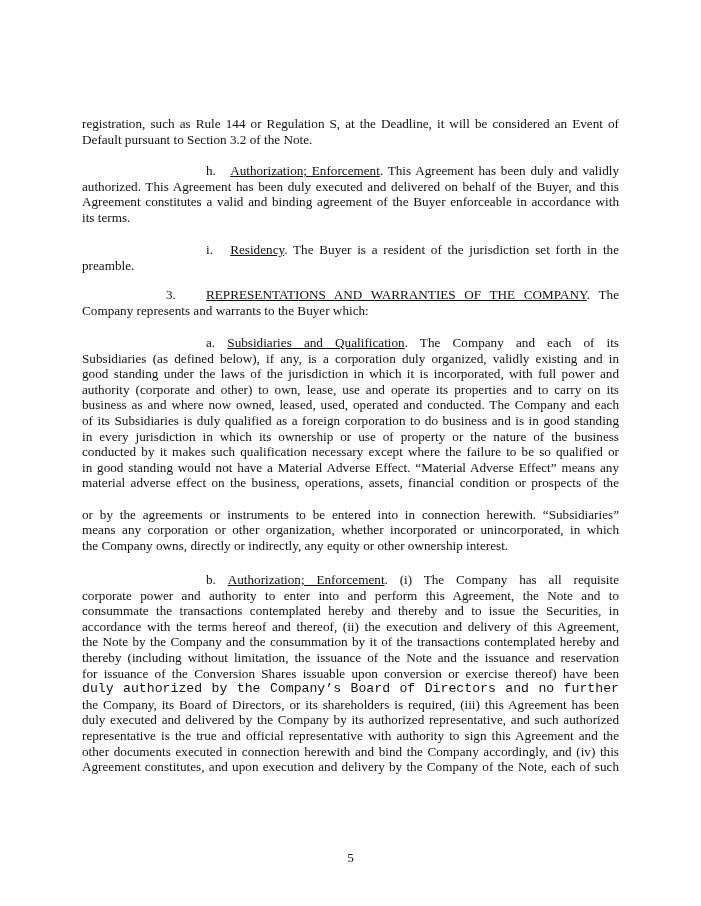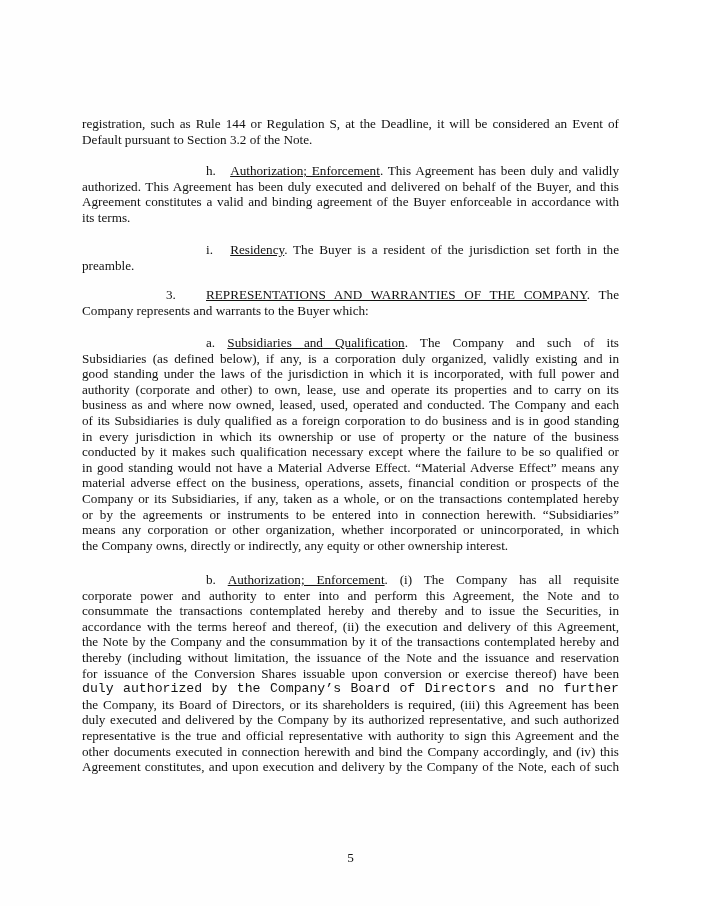--- a/index.html
+++ b/index.html
@@ -43,31 +43,30 @@
   <div class="line" style="top: 178.6px; white-space: normal; overflow: hidden;">authorized.  This Agreement has been duly executed and delivered on behalf of the Buyer, and this</div>
   <div class="line" style="top: 194.2px; white-space: normal; overflow: hidden;">Agreement constitutes a valid and binding agreement of the Buyer enforceable in accordance with</div>
   <div class="line last" style="top:209.8px">its terms.</div>
 
   <div class="line ind-h" style="top: 242px; white-space: normal; overflow: hidden;"><span>i.</span>&nbsp;&nbsp;&nbsp;<u>Residency</u><span>.  The Buyer is a resident of the jurisdiction set forth in the</span></div>
   <div class="line last" style="top:257.6px">preamble.</div>
 
   <div class="line ind-3" style="top: 287px; white-space: normal; overflow: hidden;"><span class="num3">3.</span><u>REPRESENTATIONS AND WARRANTIES OF THE COMPANY</u><span>.  The</span></div>
   <div class="line last" style="top:302.6px">Company represents and warrants to the Buyer which:</div>
 
-  <div class="line ind-h" style="top: 335px; white-space: normal; overflow: hidden;"><span>a.</span>&nbsp;<u>Subsidiaries and Qualification</u><span>.   The Company and such of its</span></div>
+  <div class="line ind-h" style="top: 335px; white-space: normal; overflow: hidden;"><span>a.</span>&nbsp;<u>Subsidiaries and Qualification</u><span>.   The Company and each of its</span></div>
   <div class="line" style="top: 350.6px; white-space: normal; overflow: hidden;">Subsidiaries (as defined below), if any, is a corporation duly organized, validly existing and in</div>
   <div class="line" style="top: 366.2px; white-space: normal; overflow: hidden;">good standing under the laws of the jurisdiction in which it is incorporated, with full power and</div>
   <div class="line" style="top: 381.8px; white-space: normal; overflow: hidden;">authority (corporate and other) to own, lease, use and operate its properties and to carry on its</div>
   <div class="line" style="top: 397.4px; white-space: normal; overflow: hidden;">business as and where now owned, leased, used, operated and conducted.  The Company and each</div>
   <div class="line" style="top: 413px; white-space: normal; overflow: hidden;">of its Subsidiaries is duly qualified as a foreign corporation to do business and is in good standing</div>
   <div class="line" style="top: 428.6px; white-space: normal; overflow: hidden;">in every jurisdiction in which its ownership or use of property or the nature of the business</div>
   <div class="line" style="top: 444.2px; white-space: normal; overflow: hidden;">conducted by it makes such qualification necessary except where the failure to be so qualified or</div>
   <div class="line" style="top: 459.8px; white-space: normal; overflow: hidden;">in good standing would not have a Material Adverse Effect.  “Material Adverse Effect” means any</div>
   <div class="line" style="top: 475.4px; white-space: normal; overflow: hidden;">material adverse effect on the business, operations, assets, financial condition or prospects of the</div>
-  <div class="line" style="top: 491px; white-space: normal; overflow: hidden;">Company or its Subsidiaries, if any, taken as a whole, or on the transactions contemplated hereby</div>
   <div class="line" style="top: 506.6px; white-space: normal; overflow: hidden;">or by the agreements or instruments to be entered into in connection herewith.  “Subsidiaries”</div>
   <div class="line" style="top: 522.2px; white-space: normal; overflow: hidden;">means any corporation or other organization, whether incorporated or unincorporated, in which</div>
   <div class="line last" style="top:537.8px">the Company owns, directly or indirectly, any equity or other ownership interest.</div>
 
   <div class="line ind-h" style="top: 572px; white-space: normal; overflow: hidden;"><span>b.</span>&nbsp;<u>Authorization; Enforcement</u><span>.   (i) The Company has all requisite</span></div>
   <div class="line" style="top: 587.6px; white-space: normal; overflow: hidden;">corporate power and authority to enter into and perform this Agreement, the Note and to</div>
   <div class="line" style="top: 603.2px; white-space: normal; overflow: hidden;">consummate the transactions contemplated hereby and thereby and to issue the Securities, in</div>
   <div class="line" style="top: 634.4px; white-space: normal; overflow: hidden;">the Note by the Company and the consummation by it of the transactions contemplated hereby and</div>
   <div class="line" style="top: 618.8px; white-space: normal; overflow: hidden;">accordance with the terms hereof and thereof, (ii) the execution and delivery of this Agreement,</div>
   <div class="line" style="top: 650px; white-space: normal; overflow: hidden;">thereby (including without limitation, the issuance of the Note and the issuance and reservation</div>

